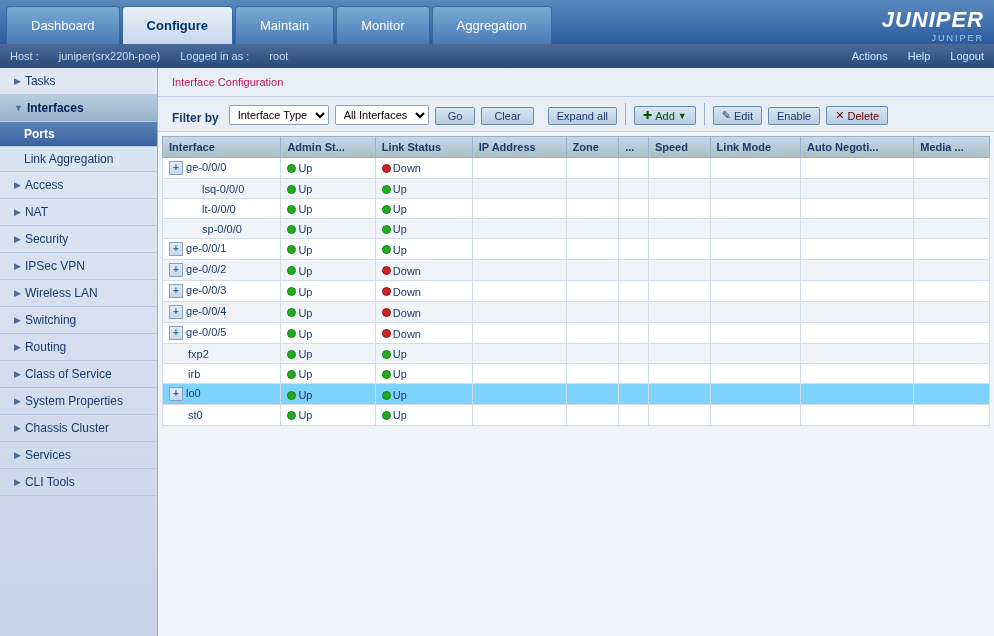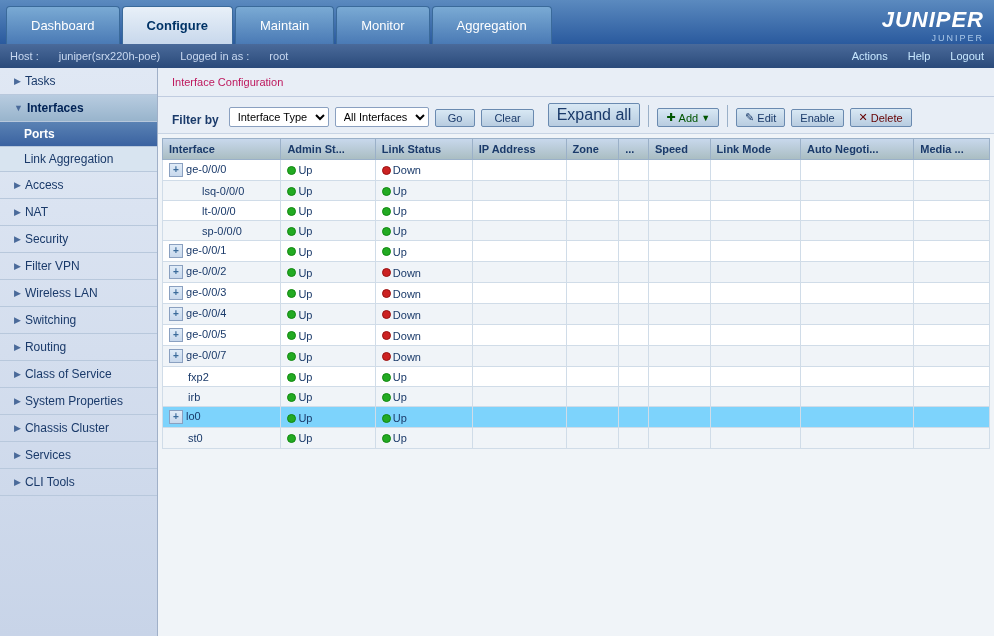--- a/index.html
+++ b/index.html
@@ -34,21 +34,21 @@
     .content { flex: 1; background: #f0f4f8; overflow: hidden; display: flex; flex-direction: column; }
 
     
     .page-title { padding: 8px 14px; font-size: 11px; font-weight: normal; color: #be185d; border-bottom: 1px solid #c0cce0; background: #e8eef6; }
 
     
     .filter-bar { display: flex; align-items: flex-end; gap: 6px; padding: 6px 14px; background: #e8eef6; border-bottom: 1px solid #c8d4e4; }
     .filter-label { color: #1a3a6a; font-weight: bold; margin-right: 4px; }
     .filter-select { padding: 2px 4px; border: 1px solid #8aa0c0; background: white; font-size: 11px; border-radius: 2px; cursor: pointer; }
     .filter-btn { padding: 2px 12px; border: 1px solid #6a8ab0; background: linear-gradient(to bottom, #d8e8f4, #b8cce0); font-size: 11px; cursor: pointer; border-radius: 2px; color: #1a3a6a; }
-    .expand-btn { padding: 2px 8px; border: 1px solid #6a8ab0; background: linear-gradient(to bottom, #d8e8f4, #b8cce0); font-size: 16px; cursor: pointer; border-radius: 2px; color: #1a3a6a; margin-left: 8px; }
+    .expand-btn { padding: 2px 8px; border: 1px solid #6a8ab0; background: linear-gradient(to bottom, #d8e8f4, #b8cce0); font-size: 11px; cursor: pointer; border-radius: 2px; color: #1a3a6a; margin-left: 8px; }
     .toolbar-sep { width: 1px; height: 22px; background: #9ab0c8; margin: 0 2px; }
     .toolbar-btn { padding: 2px 8px; border: 1px solid #6a8ab0; background: linear-gradient(to bottom, #d8e8f4, #b8cce0); font-size: 11px; cursor: pointer; border-radius: 2px; color: #1a3a6a; display: flex; align-items: center; gap: 3px; }
     .toolbar-btn.add { color: #005500; }
     .toolbar-btn.delete { color: #660000; }
     .add-arrow { font-size: 9px; }
 
     
     .table-container { flex: 1; overflow: auto; padding: 4px; }
     table { width: 100%; border-collapse: collapse; font-size: 12px; }
     thead tr { background: linear-gradient(to bottom, #c8d8ec, #a8bcc0); }
@@ -117,21 +117,21 @@
     <div class="sidebar-item">
       <span class="sidebar-arrow">▶</span>
       <span>NAT</span>
     </div>
     <div class="sidebar-item">
       <span class="sidebar-arrow">▶</span>
       <span>Security</span>
     </div>
     <div class="sidebar-item">
       <span class="sidebar-arrow">▶</span>
-      <span>Filter VPN</span>
+      <span>IPSec VPN</span>
     </div>
     <div class="sidebar-item">
       <span class="sidebar-arrow">▶</span>
       <span>Wireless LAN</span>
     </div>
     <div class="sidebar-item">
       <span class="sidebar-arrow">▶</span>
       <span>Switching</span>
     </div>
     <div class="sidebar-item">
@@ -311,32 +311,20 @@
               <td><span class="status-dot dot-red"></span><span class="status-text">Down</span></td>
               <td></td>
               <td></td>
               <td></td>
               <td></td>
               <td></td>
               <td></td>
               <td></td>
             </tr>
             <tr>
-              <td><span class="expand-icon">+</span> ge-0/0/7</td>
-              <td><span class="status-dot dot-green"></span><span class="status-text">Up</span></td>
-              <td><span class="status-dot dot-red"></span><span class="status-text">Down</span></td>
-              <td></td>
-              <td></td>
-              <td></td>
-              <td></td>
-              <td></td>
-              <td></td>
-              <td></td>
-            </tr>
-            <tr>
               <td><span style="display:inline-block;width:16px;"></span> fxp2</td>
               <td><span class="status-dot dot-green"></span><span class="status-text">Up</span></td>
               <td><span class="status-dot dot-green"></span><span class="status-text">Up</span></td>
               <td></td>
               <td></td>
               <td></td>
               <td></td>
               <td></td>
               <td></td>
               <td></td>

